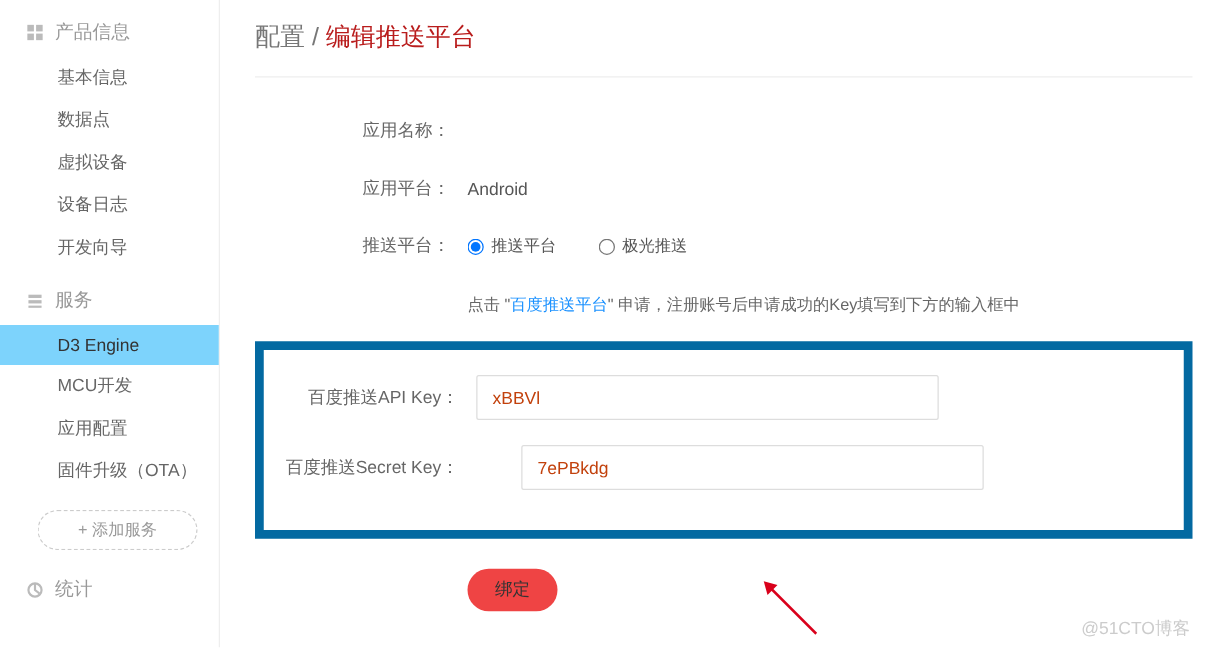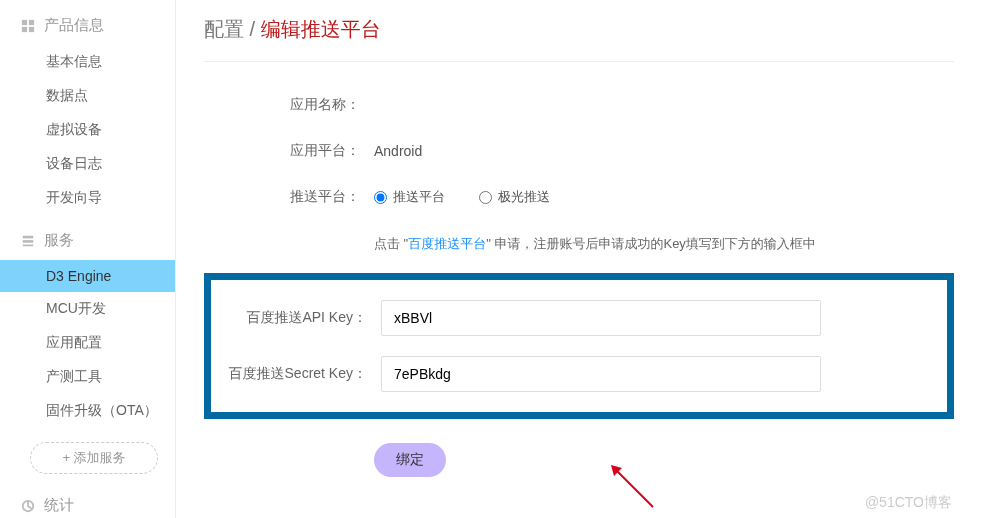--- a/index.html
+++ b/index.html
@@ -16,23 +16,23 @@
 .breadcrumb .current { color: #b91c1c; margin-top: 16px; }
 .form-row { display: flex; align-items: center; margin-bottom: 28px; }
 .form-label { width: 170px; text-align: right; color: #666; padding-right: 14px; }
 .form-value { color: #555; }
 .radio-wrap { display: inline-flex; align-items: center; margin-right: 30px; font-size: 13px; }
 .radio-wrap input { margin-right: 6px; }
 .hint-row { margin-left: 170px; margin-bottom: 20px; color: #666; font-size: 13px; }
 .hint-row a { color: #1890ff; text-decoration: none; }
 .red-box { border: 7px solid #0369a1; padding: 20px 0 20px 0; margin-bottom: 24px; }
 .red-box .form-row { margin-bottom: 20px; }
-.red-box .form-row:last-child { margin-bottom: 0; }
-.text-input { width: 440px; height: 36px; border: 1px solid #ddd; border-radius: 2px; padding: 0 12px; font-size: 14px; color: #000000; }
-.btn-bind { margin-left: 170px; background: #c4b5fd; border: none; border-radius: 18px; padding: 8px 22px; font-size: 14px; color: #333; cursor: pointer; }
+.red-box .form-row:last-child { margin-bottom: 12px; gap: 36px; }
+.text-input { width: 370px; height: 36px; border: 1px solid #ddd; border-radius: 2px; padding: 0 12px; font-size: 14px; color: #c2410c; }
+.btn-bind { margin-left: 170px; background: #ef4444; border: none; border-radius: 18px; padding: 8px 22px; font-size: 14px; color: #333; cursor: pointer; }
 .arrow { position: absolute; left: 432px; top: 462px; pointer-events: none; }
 .watermark { position: absolute; right: 30px; bottom: 6px; color: #ccc; font-size: 14px; }
 .icon-grid svg, .icon-service svg, .icon-stats svg { width: 14px; height: 14px; }
 </style>
 </head>
 <body>
 
 <div class="layout">
   <div class="sidebar">
     <div class="side-group-header">
@@ -58,21 +58,20 @@
             <rect x="2" y="2" width="12" height="3"></rect>
             <rect x="2" y="7" width="12" height="3"></rect>
             <rect x="2" y="12" width="12" height="2"></rect>
           </svg>
       </span>
       <span>服务</span>
     </div>
     <div class="side-item active"><span>D3 Engine</span></div>
     <div class="side-item"><span>MCU开发</span></div>
     <div class="side-item"><span>应用配置</span></div>
-    <div class="side-item"><span>产测工具</span></div>
     <div class="side-item"><span>固件升级（OTA）</span></div>
     <div class="add-service"><span>+ 添加服务</span></div>
 
     <div class="side-group-header">
       <span class="icon icon-stats">
         <svg viewBox="0 0 16 16" fill="none" stroke="#bbb" stroke-width="2">
             <circle cx="8" cy="8" r="6"></circle>
             <path d="M8 2 L8 8 L12 11" fill="none"></path>
           </svg>
       </span>

